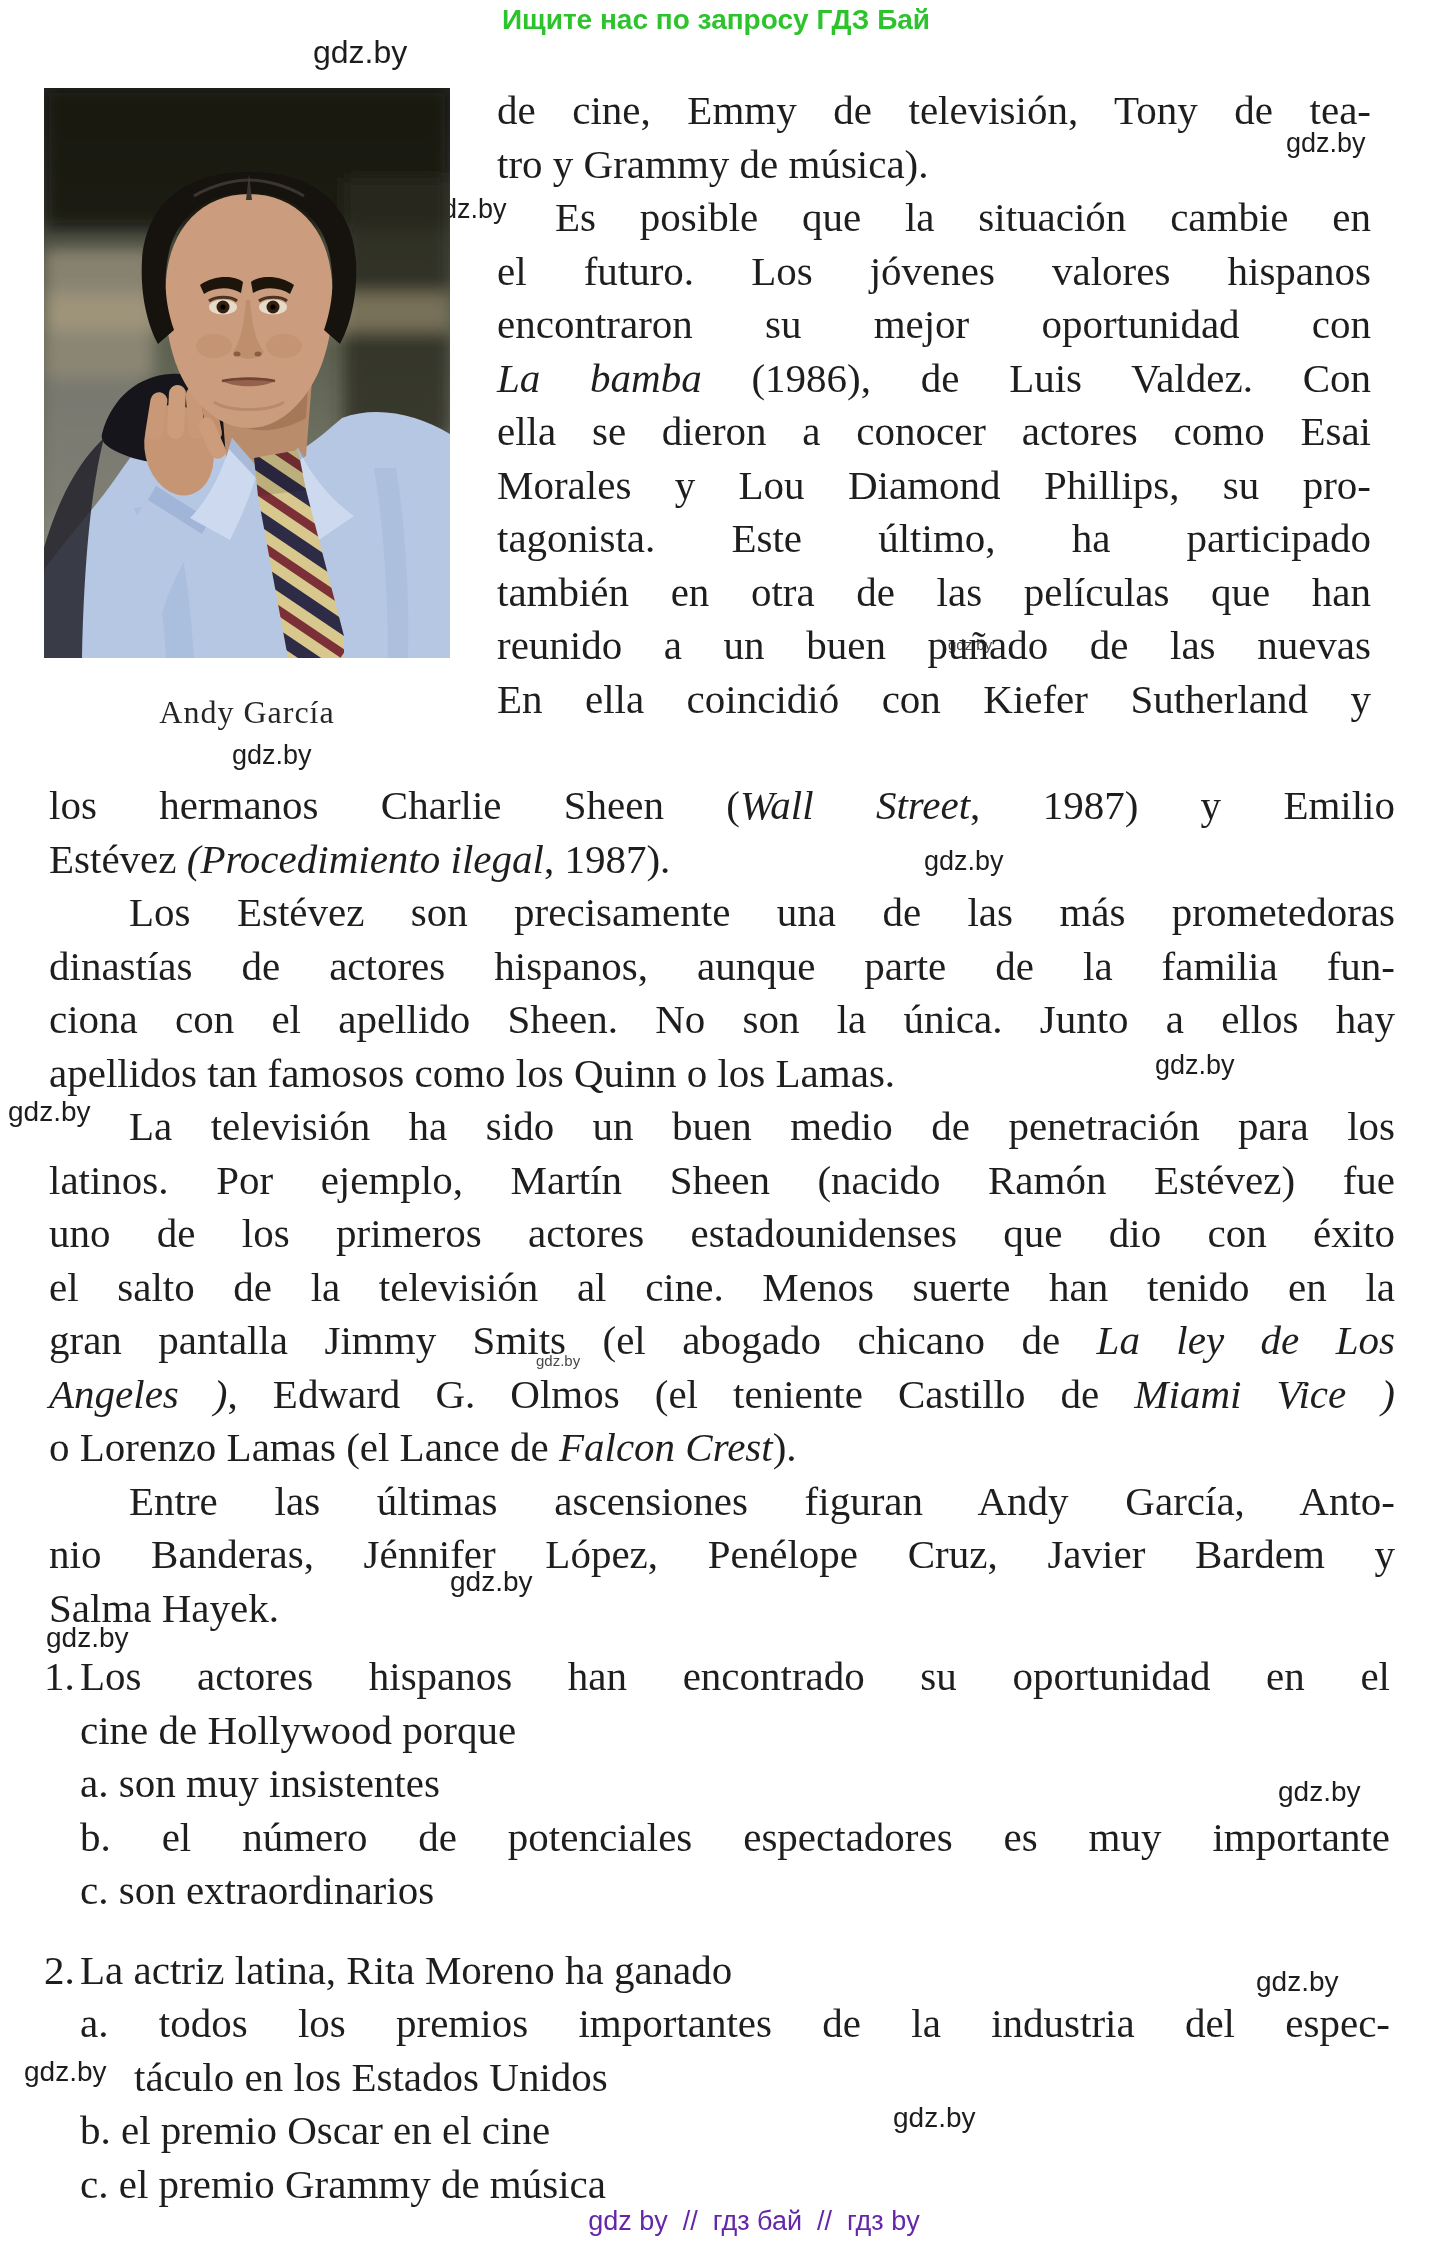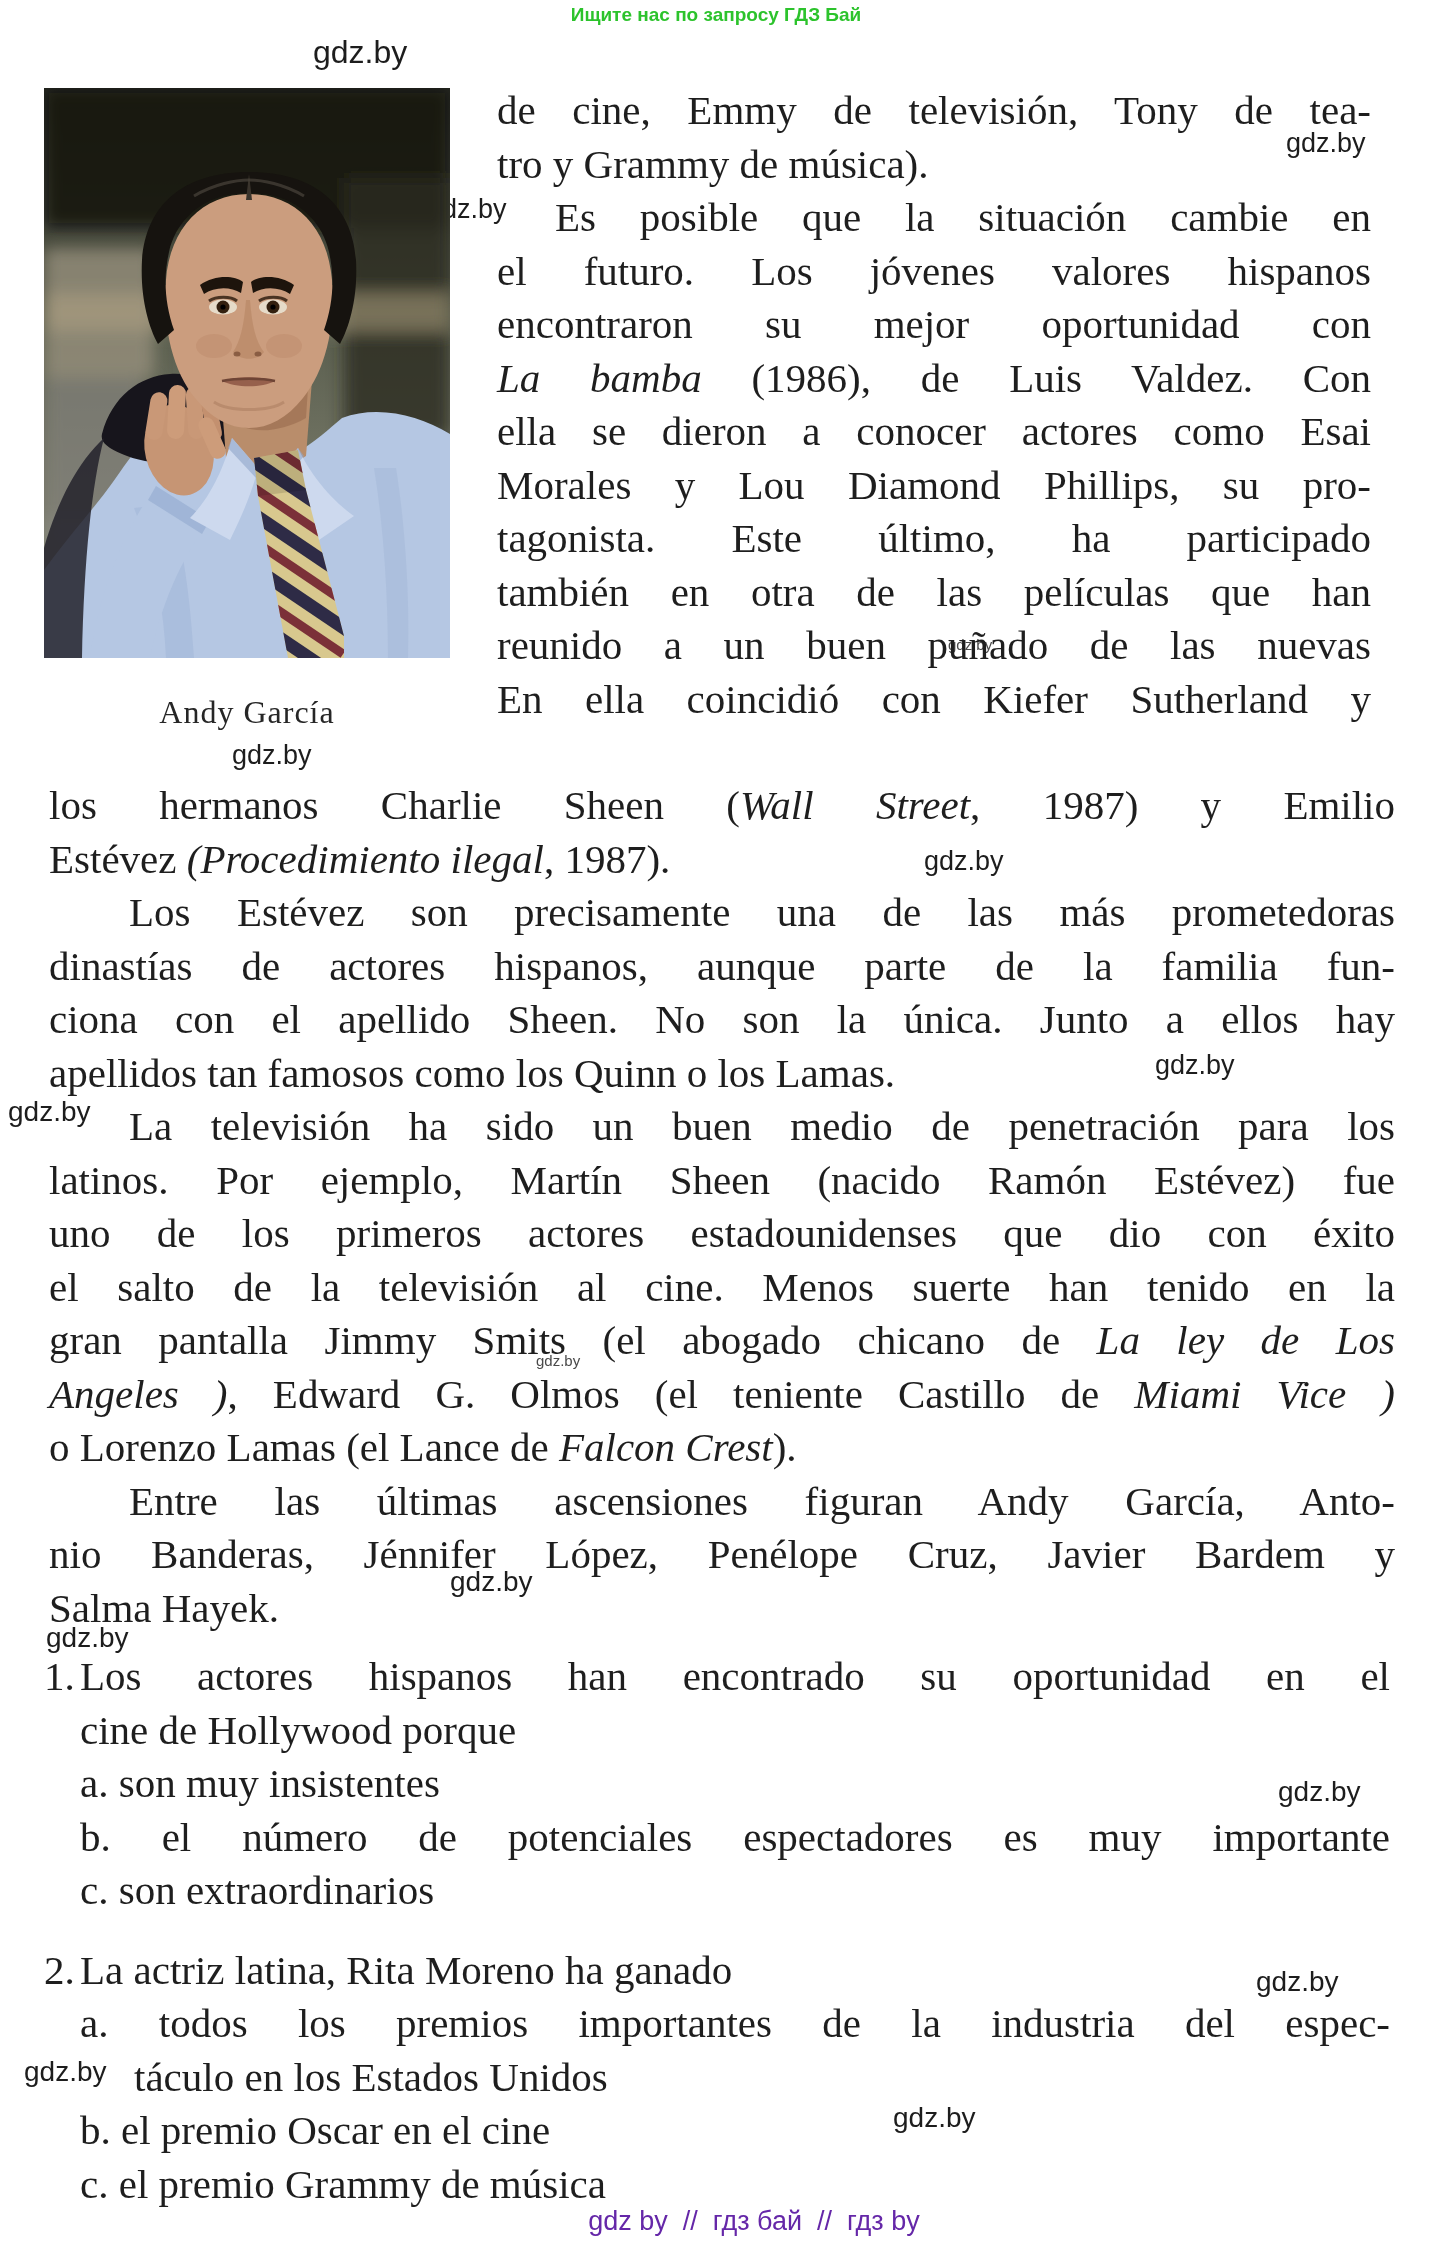--- a/index.html
+++ b/index.html
@@ -1,20 +1,20 @@
 <!DOCTYPE html>
 <html><head>
 <meta charset="utf-8">
 <style>
   html,body{margin:0;padding:0;background:#e8e8e8;}
   .page{position:relative;width:1432px;height:2247px;background:#ffffff;overflow:hidden;
         font-family:"Liberation Serif",serif;color:#1e1e1e;}
   
   .green-header{position:absolute;top:4px;left:0;width:100%;text-align:center;
-    font-family:"Liberation Sans",sans-serif;font-size:19px;font-weight:bold;}
+    font-family:"Liberation Sans",sans-serif;font-size:28px;font-weight:bold;}
   
   .wm{position:absolute;font-family:Liberation Sans, sans-serif;color:#1d1d1d;white-space:nowrap;}
   .wm.muted{color:#4a4a4a;}
   
   .photo{position:absolute;left:44px;top:88px;width:406px;height:570px;margin:0;padding:0;}
   .photo svg{display:block;}
   .caption{position:absolute;left:44px;top:694px;width:406px;text-align:center;
     font-size:32px;color:#262626;letter-spacing:1px;}
   
   .col-text{position:absolute;left:497px;top:84px;width:874px;}

